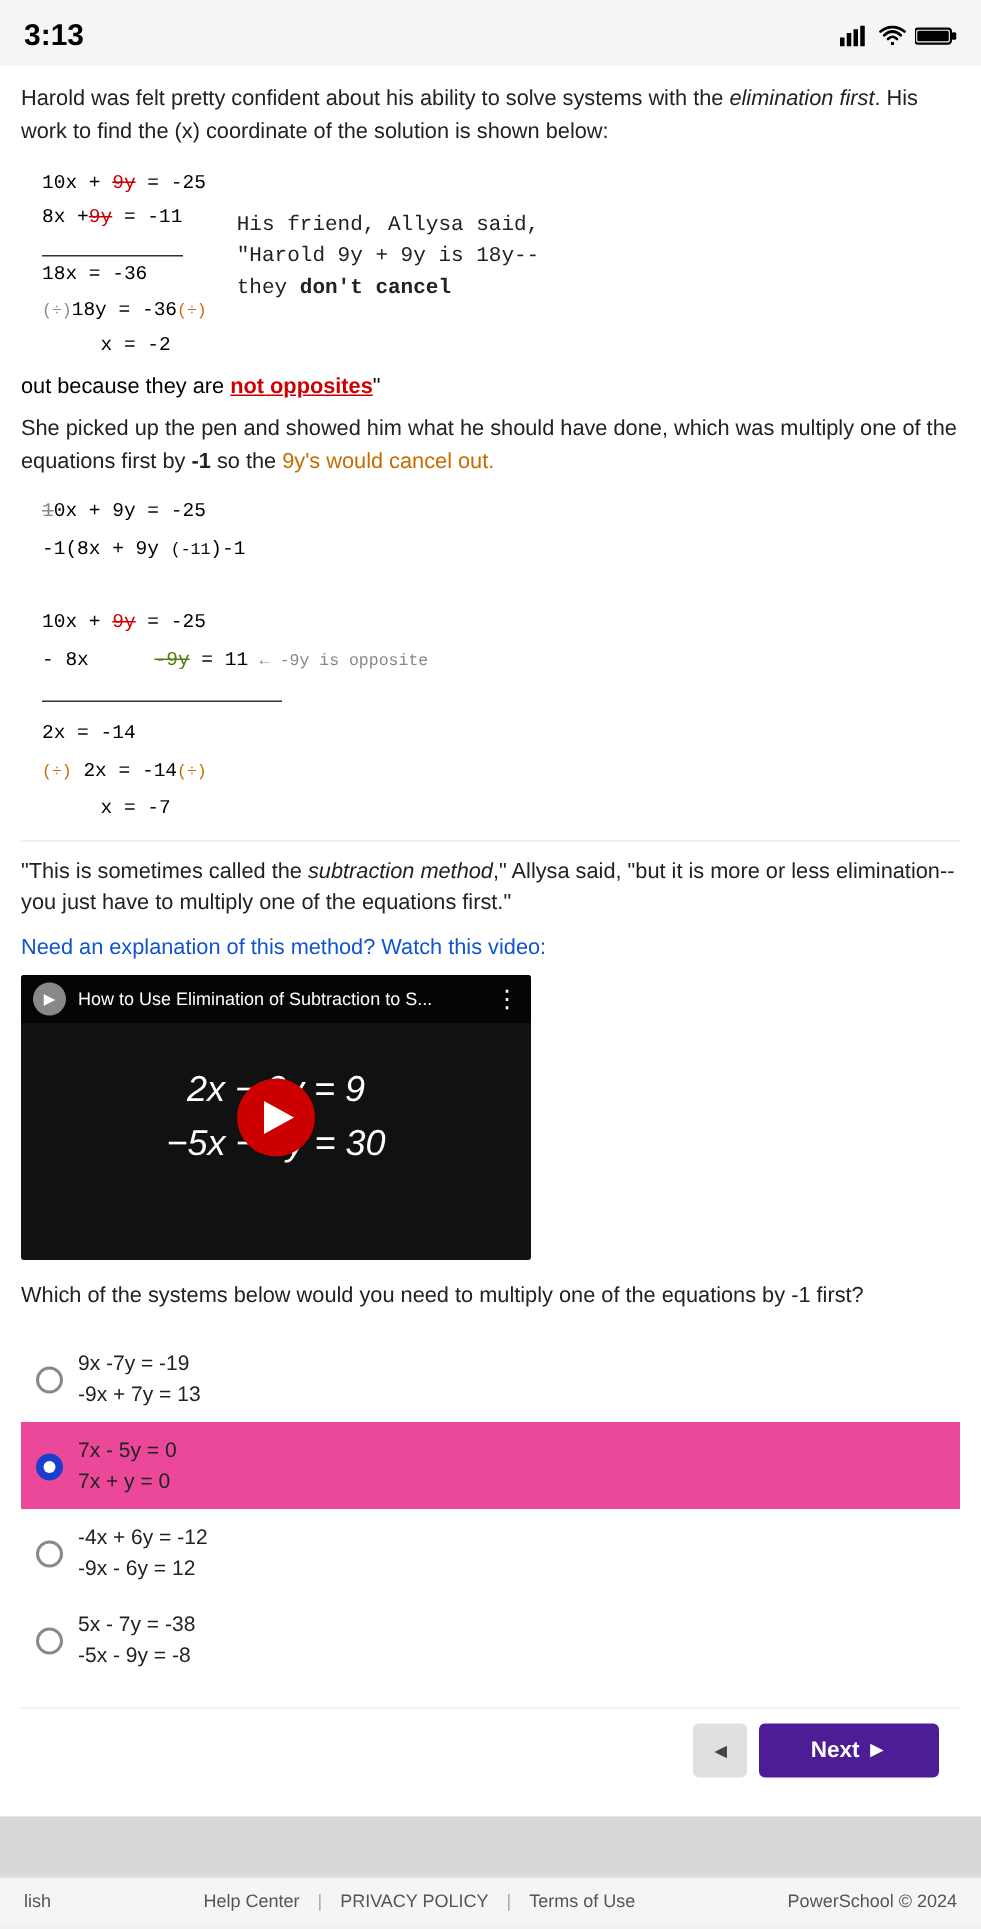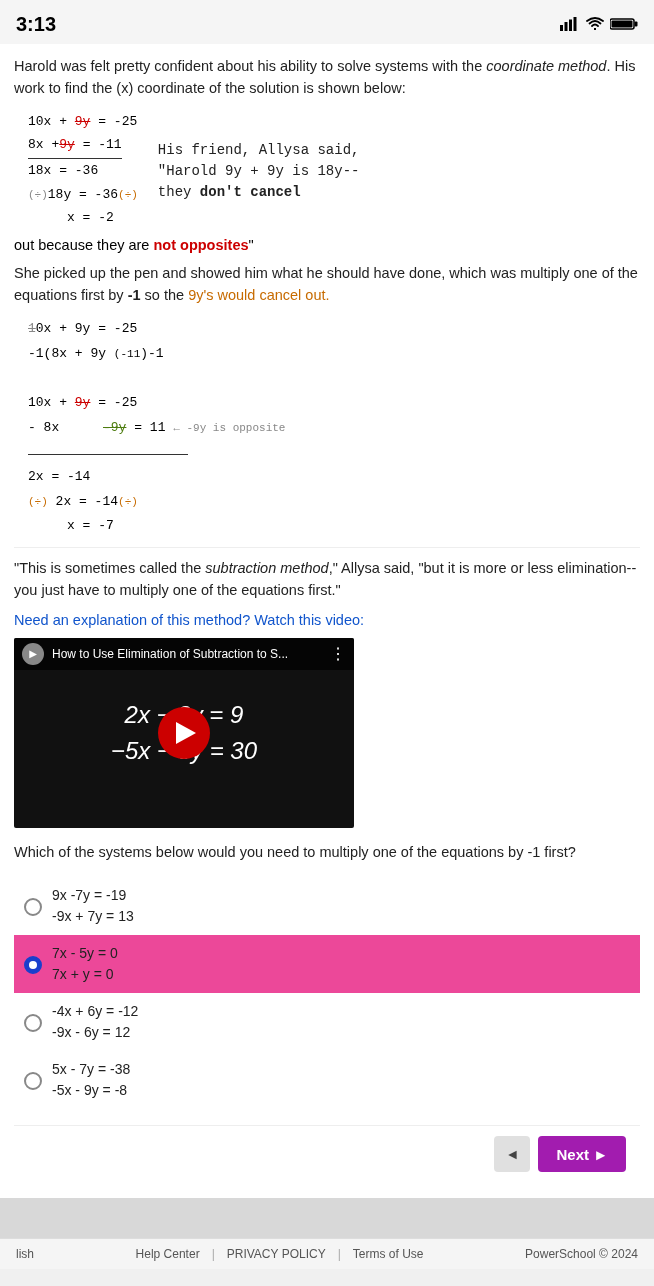--- a/index.html
+++ b/index.html
@@ -37,20 +37,21 @@
       line-height: 1.5;
       color: #222;
       margin-bottom: 10px;
     }
     .intro-text em {
       font-style: italic;
     }
     .not-opposites {
       color: #cc0000;
       font-weight: bold;
+      text-decoration: underline;
     }
     .out-text {
       font-size: 14.5px;
       margin-bottom: 10px;
     }
     .multiply-text {
       font-size: 14.5px;
       line-height: 1.5;
       color: #222;
       margin-bottom: 10px;
@@ -199,22 +200,22 @@
       background: #e0e0e0;
       border: none;
       border-radius: 4px;
       display: flex; align-items: center; justify-content: center;
       cursor: pointer;
       font-size: 14px;
       color: #444;
     }
     .nav-btn-next {
       height: 36px;
-      padding: 0 18px;
-      background: #a21caf;
+      padding: 0 34px;
+      background: #4c1d95;
       border: none;
       border-radius: 4px;
       color: #fff;
       font-size: 15px;
       font-weight: bold;
       cursor: pointer;
       display: flex; align-items: center; gap: 6px;
     }
     .footer-spacer {
       height: 40px;
@@ -287,29 +288,29 @@
       <rect x="0" y="2" width="24" height="10" rx="2" ry="2" stroke="#000" stroke-width="1.5" fill="none"></rect>
       <rect x="24.5" y="4.5" width="3" height="5" rx="1" fill="#000"></rect>
       <rect x="1.5" y="3.5" width="21" height="7" rx="1" fill="#000"></rect>
     </svg>
   </div>
 </div>
 
 <div class="main-content">
 
   <p class="intro-text">
-    Harold was felt pretty confident about his ability to solve systems with the <em>coordinate method</em>. His work  to find the (x) coordinate of the solution is shown below:
+    Harold was felt pretty confident about his ability to solve systems with the <em>elimination first</em>. His work  to find the (x) coordinate of the solution is shown below:
   </p>
 
   <div class="hw-block">
     <div style="display:flex; align-items:flex-start; gap:20px;">
       <div>
         <div style="font-family:'Courier New',monospace; font-size:13px; line-height:1.8;">
           10x + <span style="color:#c00; text-decoration:line-through;">9y</span> = -25<br>
-          <span style="border-bottom: 1px solid #333; display:inline-block; padding-bottom:2px;">8x +<span style="color:#c00; text-decoration:line-through;">9y</span> = -11</span><br>
+          <span style="border-bottom: 1px solid #333; display:inline-block; padding-bottom:14px;">8x +<span style="color:#c00; text-decoration:line-through;">9y</span> = -11</span><br>
           18x = -36<br>
           <span style="font-size:11px; color:#888;">(÷)</span>18y = -36<span style="font-size:11px; color:#c76b00;">(÷)</span><br>
           &nbsp;&nbsp;&nbsp;&nbsp;&nbsp;x = -2
         </div>
       </div>
       <div style="font-size:14px; color:#222; line-height:1.5; max-width:230px; padding-top:30px;">
         His friend, Allysa said, "Harold 9y + 9y is 18y--they <strong>don't cancel</strong>
       </div>
     </div>
   </div>

